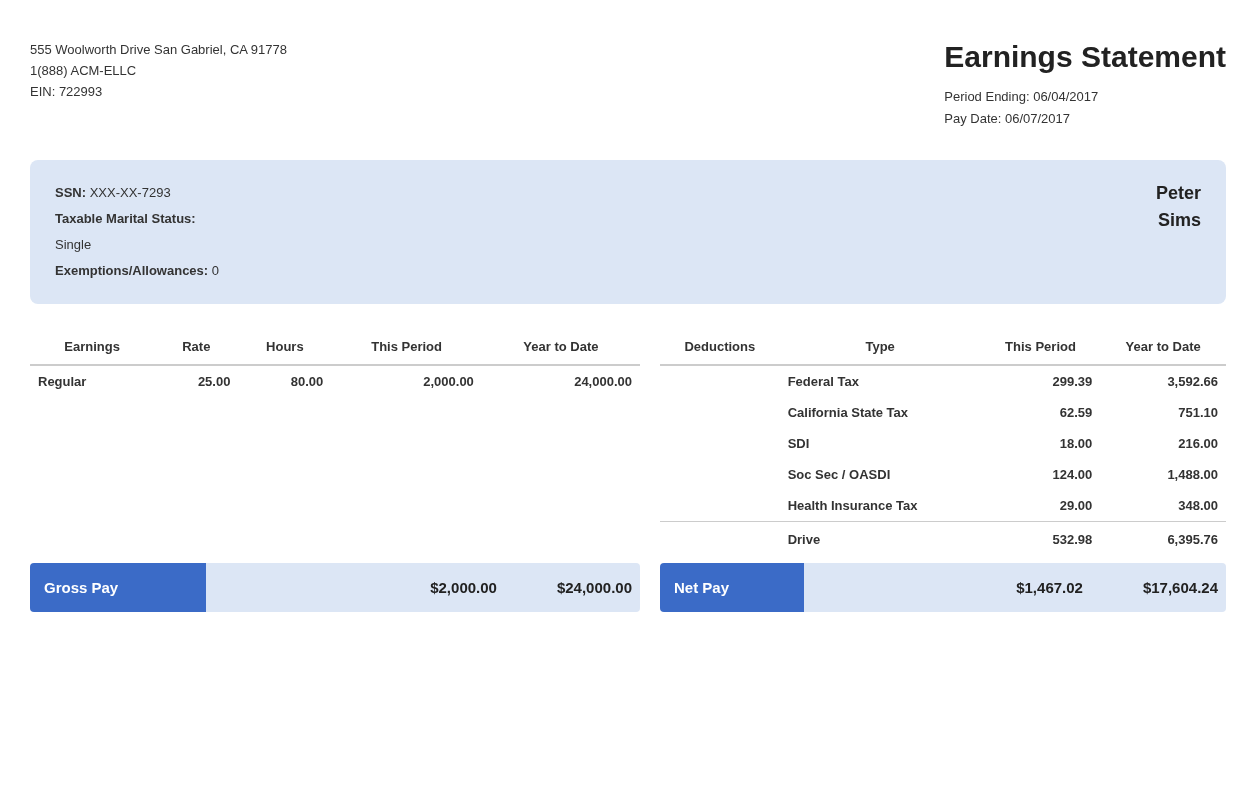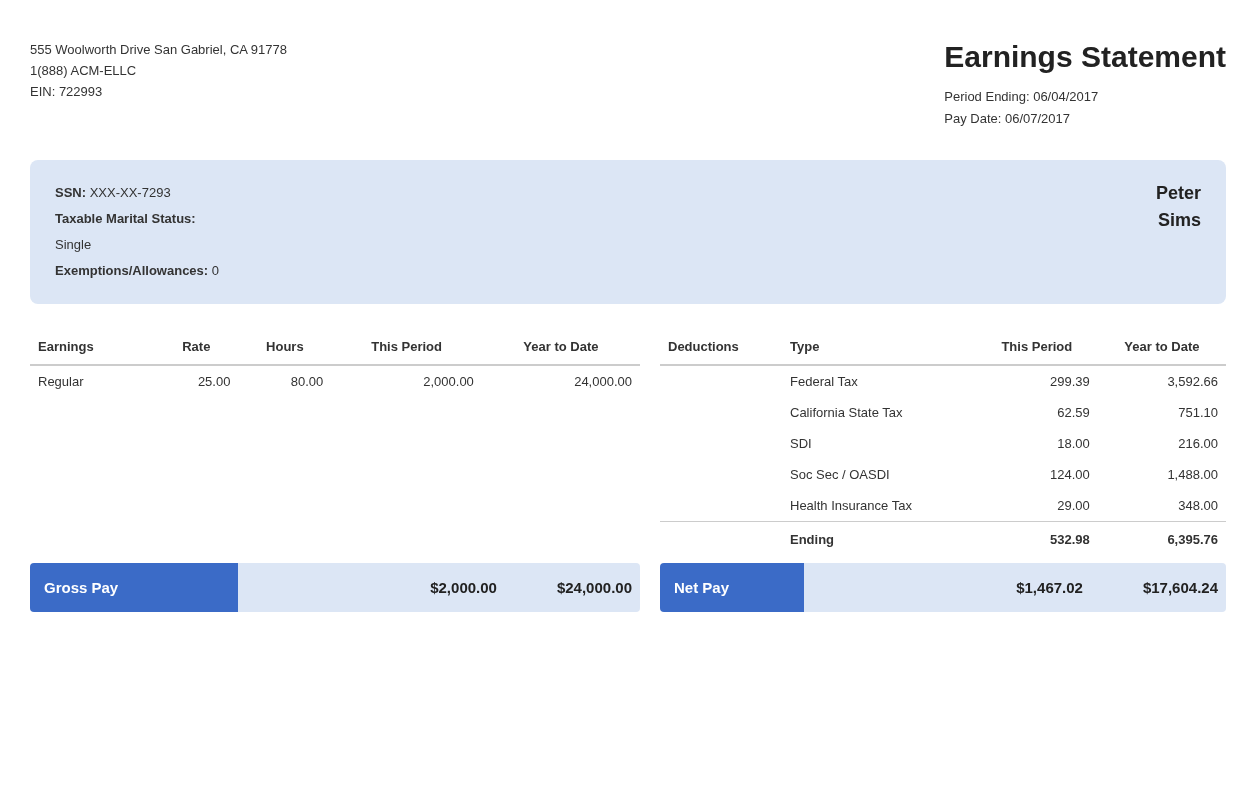--- a/index.html
+++ b/index.html
@@ -87,29 +87,30 @@
     table {
       width: 100%;
       border-collapse: collapse;
     }
     thead tr th {
       padding: 10px 8px;
       font-size: 13px;
       font-weight: bold;
       color: #333;
       border-bottom: 2px solid #ccc;
-      text-align: left;
+      text-align: center;
     }
     thead tr th.right {
       text-align: center;
     }
     tbody tr td {
       padding: 8px 8px;
       font-size: 13px;
       color: #333;
+      font-weight: bold;
     }
     tbody tr td.right {
       text-align: right;
     }
 
     
     .table-separator {
       border-top: 1px solid #ccc;
       margin-bottom: 0;
     }
@@ -126,21 +127,21 @@
       display: flex;
       margin-top: 0;
     }
     .gross-pay-bar {
       background: #3b6bc7;
       color: #fff;
       border-radius: 4px 0 0 4px;
       padding: 16px 14px;
       font-size: 15px;
       font-weight: bold;
-      width: 208px;
+      width: 176px;
       display: flex;
       align-items: center;
     }
     .gross-pay-amounts {
       display: flex;
       flex: 1;
       background: #dce6f5;
       padding: 16px 8px;
       align-items: center;
       justify-content: flex-end;
@@ -312,21 +313,21 @@
           <td class="right">1,488.00</td>
         </tr>
         <tr>
           <td></td>
           <td>Health Insurance Tax</td>
           <td class="right">29.00</td>
           <td class="right">348.00</td>
         </tr>
         <tr class="deductions-total">
           <td></td>
-          <td>Ending</td>
+          <td>Drive</td>
           <td class="right">532.98</td>
           <td class="right">6,395.76</td>
         </tr>
       </tbody>
     </table>
   </div>
 
 </div>
 
 <div class="footer-bars-row">

